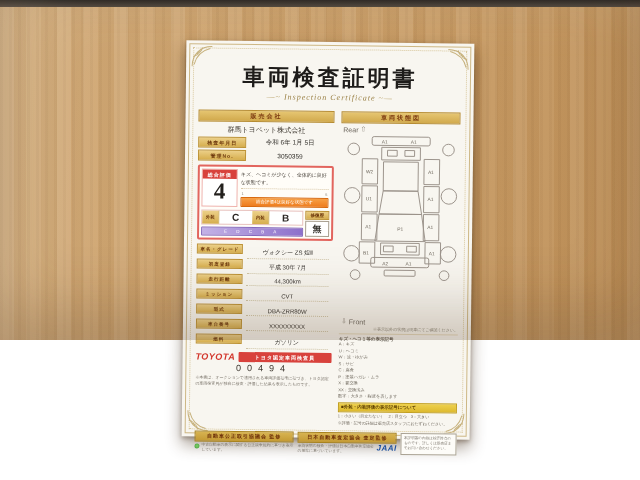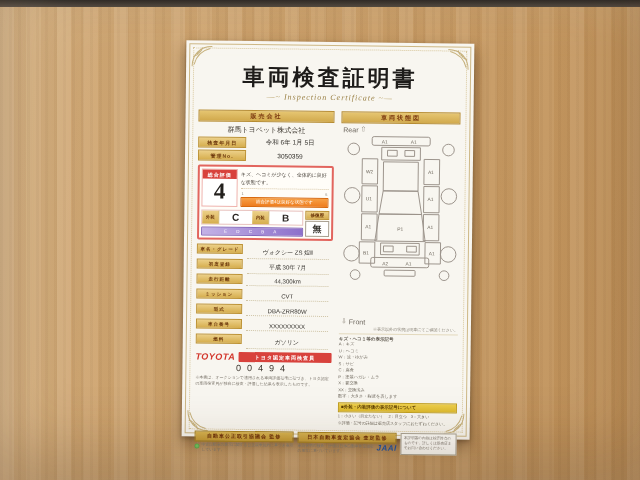--- a/index.html
+++ b/index.html
@@ -1,17 +1,17 @@
 <!DOCTYPE html>
 <html><head>
 <meta charset="utf-8">
 <style>
   html,body{margin:0;padding:0;}
   body{width:640px;height:480px;overflow:hidden;font-family:"Liberation Sans",sans-serif;}
-  .photo{position:relative;width:640px;height:480px;
+  .photo{position:relative;width:640px;height:340px;
     background:
       repeating-linear-gradient(90deg, rgba(255,255,255,.07) 0 14px, rgba(120,75,30,.06) 14px 26px, rgba(255,255,255,.04) 26px 41px, rgba(110,70,25,.05) 41px 57px),
       repeating-linear-gradient(90deg, rgba(90,55,20,.05) 0 3px, rgba(255,255,255,0) 3px 9px),
       linear-gradient(100deg,#d3ad7c 0%,#cda26c 35%,#c79a63 70%,#bd8f58 100%);}
   .photo-top-edge{position:absolute;top:0;left:0;width:640px;height:7px;background:linear-gradient(#211d1a,#4a4038);}
   .photo-vignette{position:absolute;inset:0;box-shadow:inset 0 -30px 60px rgba(70,45,20,.25), inset 40px 0 60px rgba(255,245,225,.15);pointer-events:none;}
 
   .paper{position:absolute;left:184px;top:42px;width:288px;height:396px;background:#f8f6f0;
     transform:rotate(.7deg);box-shadow:0 8px 16px rgba(60,38,15,.45),0 2px 4px rgba(60,38,15,.35);}
   .frame-outer{position:absolute;inset:3px;border:1px solid #cdb784;pointer-events:none;}

